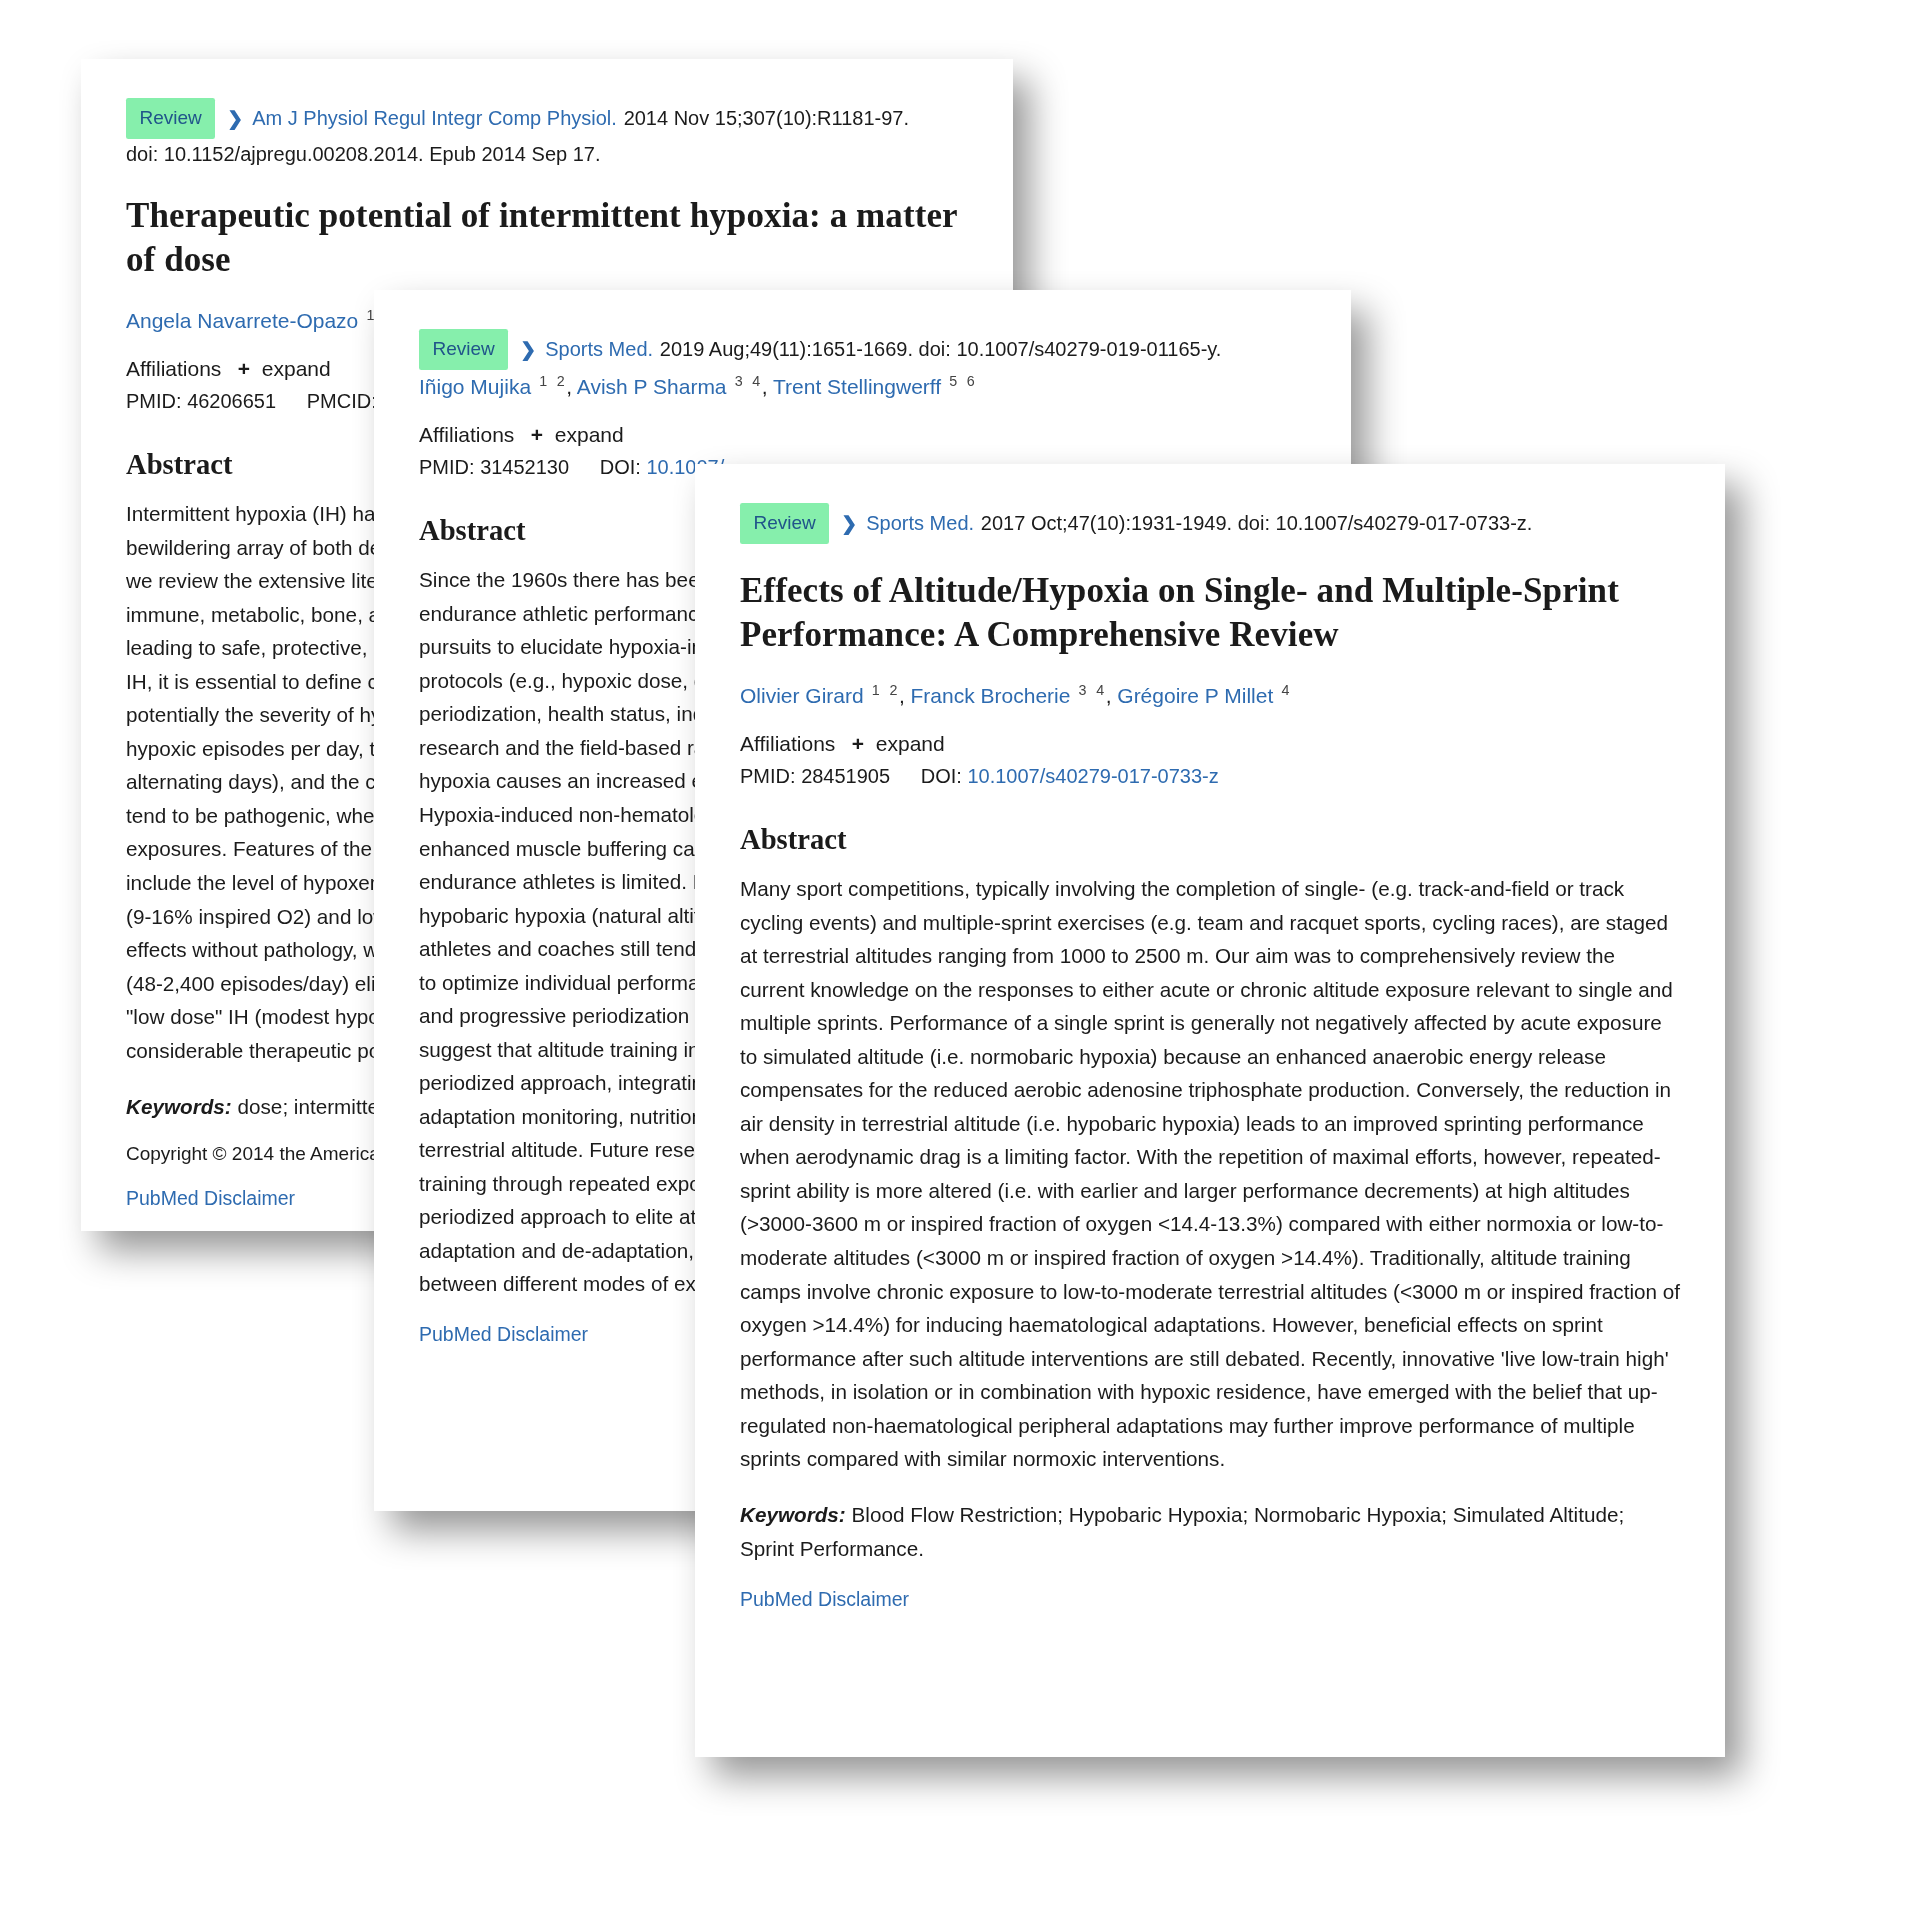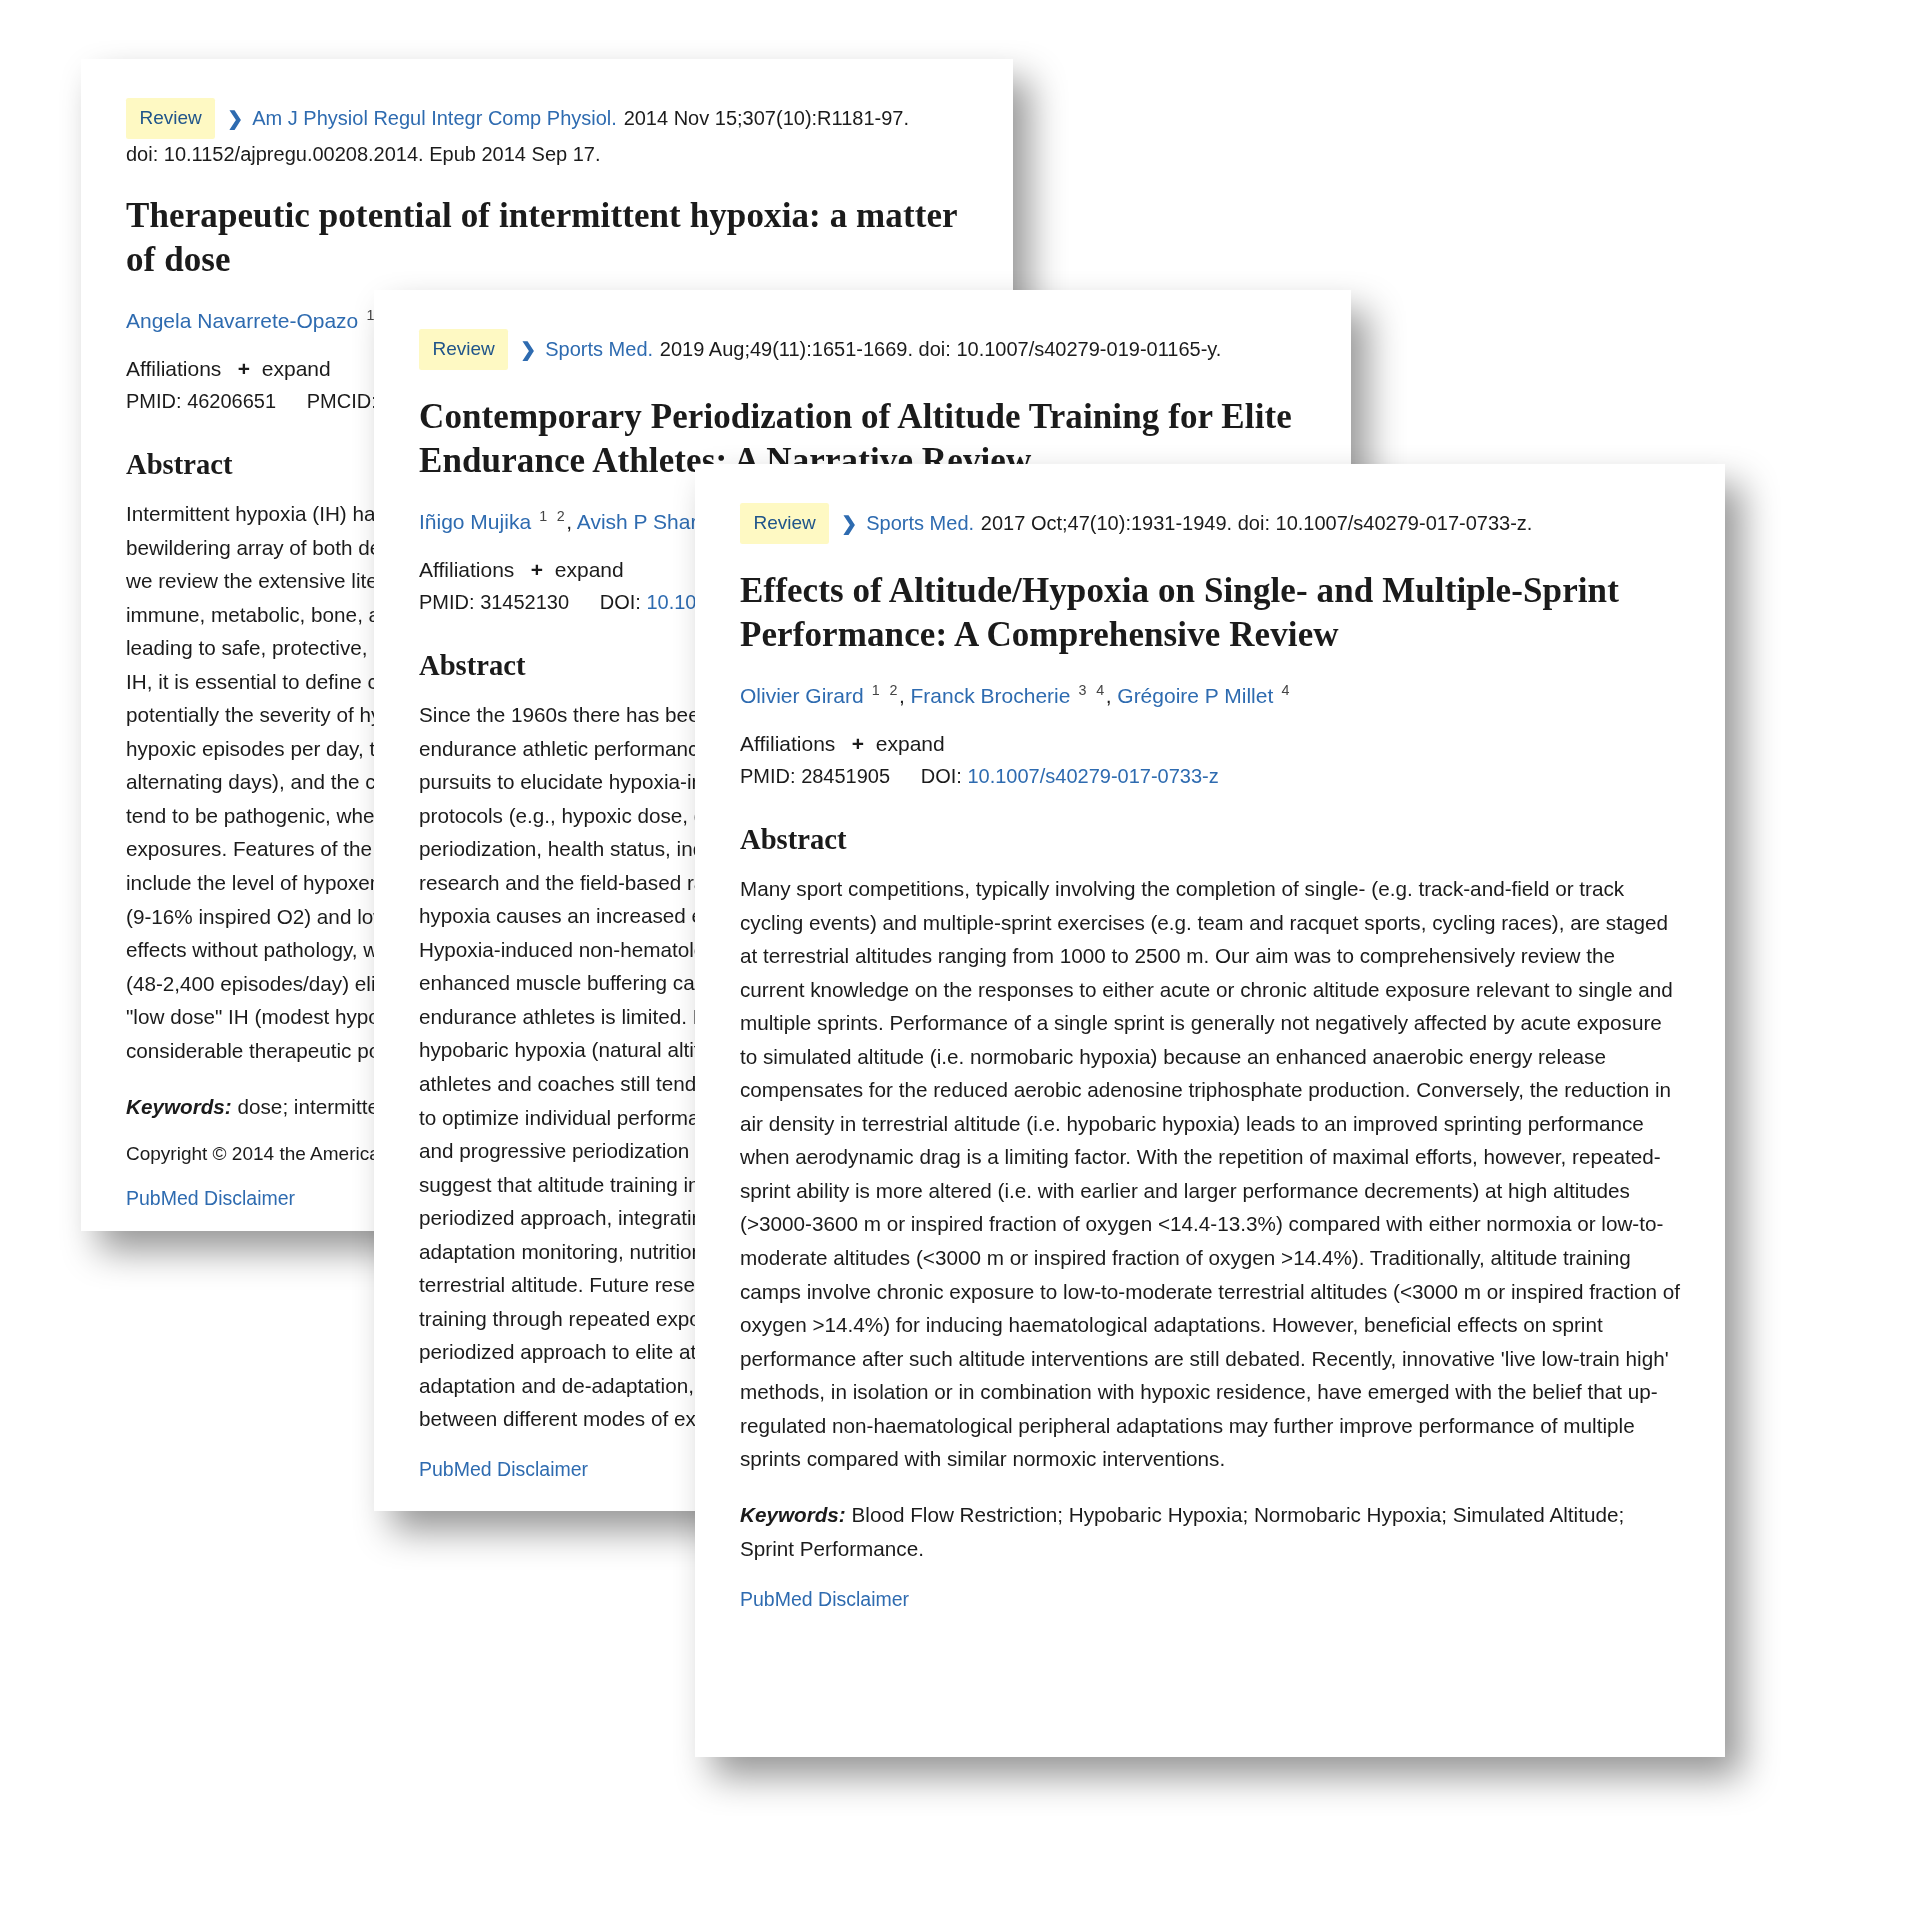--- a/index.html
+++ b/index.html
@@ -58,21 +58,21 @@
 
   
   .cite-row {
     display: flex;
     align-items: center;
     flex-wrap: wrap;
     line-height: 1.55;
   }
   .badge {
     display: inline-block;
-    background: #fef9c3;
+    background: #86efac;
     color: #20558a;
     font-size: 19px;
     padding: 5.3px 13.5px 6px 13.5px;
     border-radius: 2.3px;
     margin-right: 12px;
     white-space: nowrap;
   }
   .chev {
     color: #2e6bb0;
     font-size: 19px;
@@ -238,21 +238,20 @@
 
   <div class="card" id="card-2">
     <div class="card-inner">
       <div class="cite-row">
         <span class="badge">Review</span>
         <span class="chev">❯</span>
         <span class="journal">Sports Med.</span>
         <span class="cite-rest">2019 Aug;49(11):1651-1669. doi: 10.1007/s40279-019-01165-y.</span>
       </div>
 
-      <div class="title">Contemporary Periodization of Altitude Training for Elite Endurance Athletes: A Narrative Review</div>
 
       <div class="authors">Iñigo Mujika <sup>1</sup> <sup>2</sup><span class="sep">, </span>Avish P Sharma <sup>3</sup> <sup>4</sup><span class="sep">, </span>Trent Stellingwerff <sup>5</sup> <sup>6</sup></div>
 
       <div class="affil">
         <span>Affiliations</span>
         <span class="plus">+</span>
         <span>expand</span>
       </div>
 
       <div class="ids">

